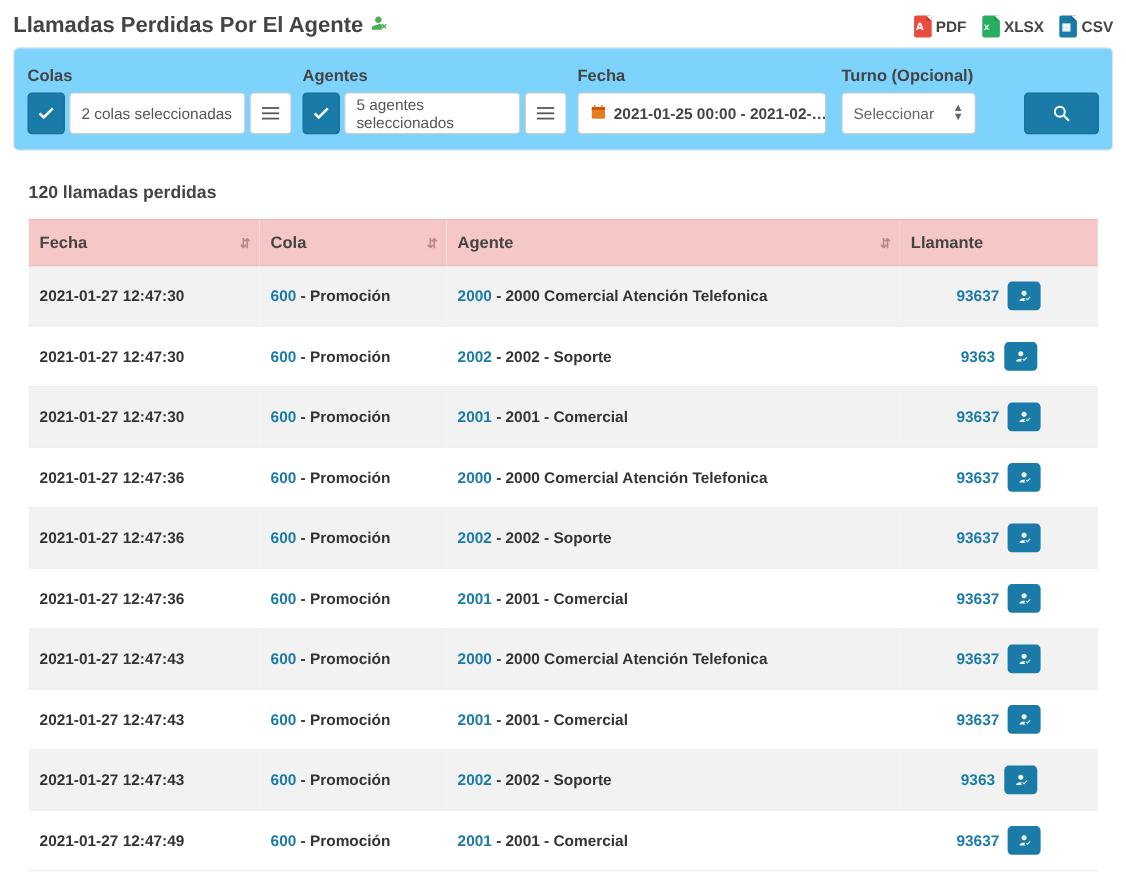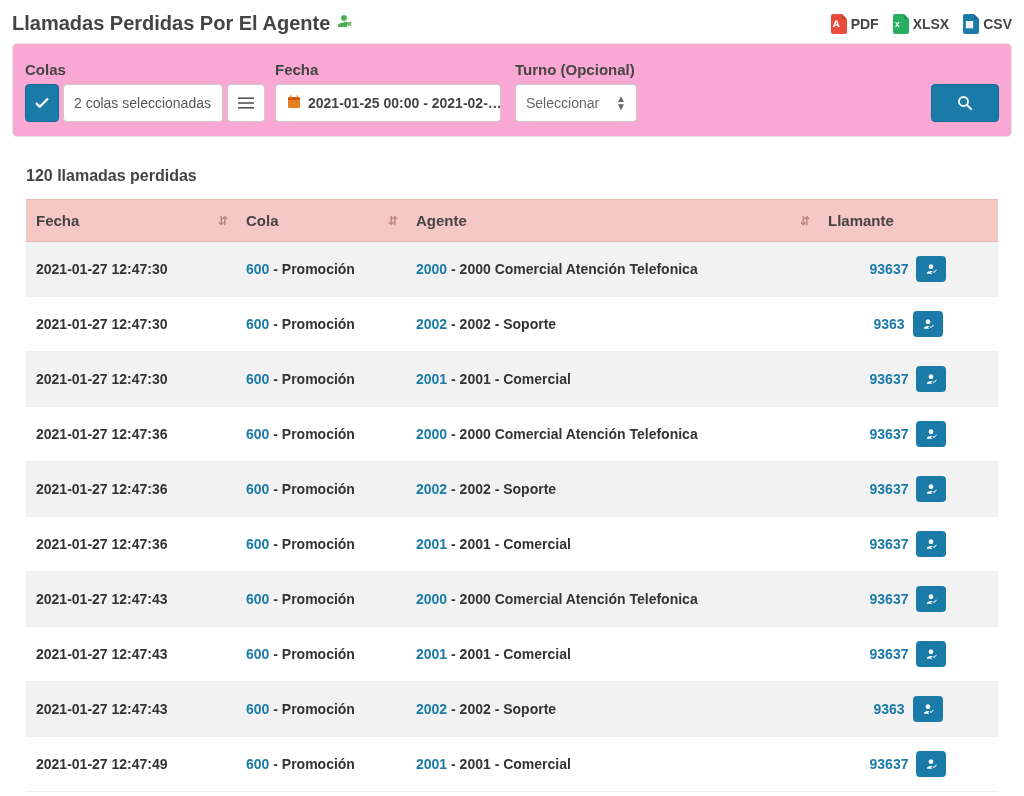--- a/index.html
+++ b/index.html
@@ -50,21 +50,21 @@
     border-left: 5px solid rgba(0,0,0,0.15);
   }
   .pdf-icon { background: #e74c3c; }
   .xlsx-icon { background: #27ae60; }
   .csv-icon { background: #1a7aa8; }
   .file-letter {
     position:absolute; left:2px; top:5px; color:#fff; font-size:9px; font-weight:700;
   }
 
   .filter-panel {
-    background: #f9a8d4;
+    background: #7dd3fc;
     border: 1px solid #e5e5e5;
     border-radius: 5px;
     padding: 14px 12px;
     display: flex;
     gap: 10px;
     align-items: flex-end;
   }
   .filter-group { display: flex; flex-direction: column; gap: 6px; }
   .filter-label { font-weight: 700; font-size: 15px; color: #444; }
   .filter-row { display: flex; gap: 4px; align-items: stretch; }
@@ -255,20 +255,40 @@
       <div class="hamburger-btn">
         <svg width="16" height="14" viewBox="0 0 20 16" fill="currentColor">
             <rect y="1" width="20" height="2"></rect>
             <rect y="7" width="20" height="2"></rect>
             <rect y="13" width="20" height="2"></rect>
           </svg>
       </div>
     </div>
   </div>
 
+  <div class="filter-group" style="flex:0 0 240px">
+    <div class="filter-label">Agentes</div>
+    <div class="filter-row">
+      <div class="checkbox-btn">
+        <svg class="check-svg" viewBox="0 0 24 24" fill="none" stroke="#fff" stroke-width="3">
+            <polyline points="4 12 9 17 20 6"></polyline>
+          </svg>
+      </div>
+      <div class="select-box" style="flex:1">
+        <span>5 agentes seleccionados</span>
+      </div>
+      <div class="hamburger-btn">
+        <svg width="16" height="14" viewBox="0 0 20 16" fill="currentColor">
+            <rect y="1" width="20" height="2"></rect>
+            <rect y="7" width="20" height="2"></rect>
+            <rect y="13" width="20" height="2"></rect>
+          </svg>
+      </div>
+    </div>
+  </div>
 
   <div class="filter-group" style="flex:0 0 230px">
     <div class="filter-label">Fecha</div>
     <div class="date-box">
       <span class="cal-icon">
         <svg width="16" height="16" viewBox="0 0 24 24" fill="currentColor">
             <rect x="3" y="5" width="18" height="16" rx="2"></rect>
             <rect x="3" y="5" width="18" height="4" fill="#d35400"></rect>
             <rect x="6" y="2" width="2" height="4"></rect>
             <rect x="16" y="2" width="2" height="4"></rect>

